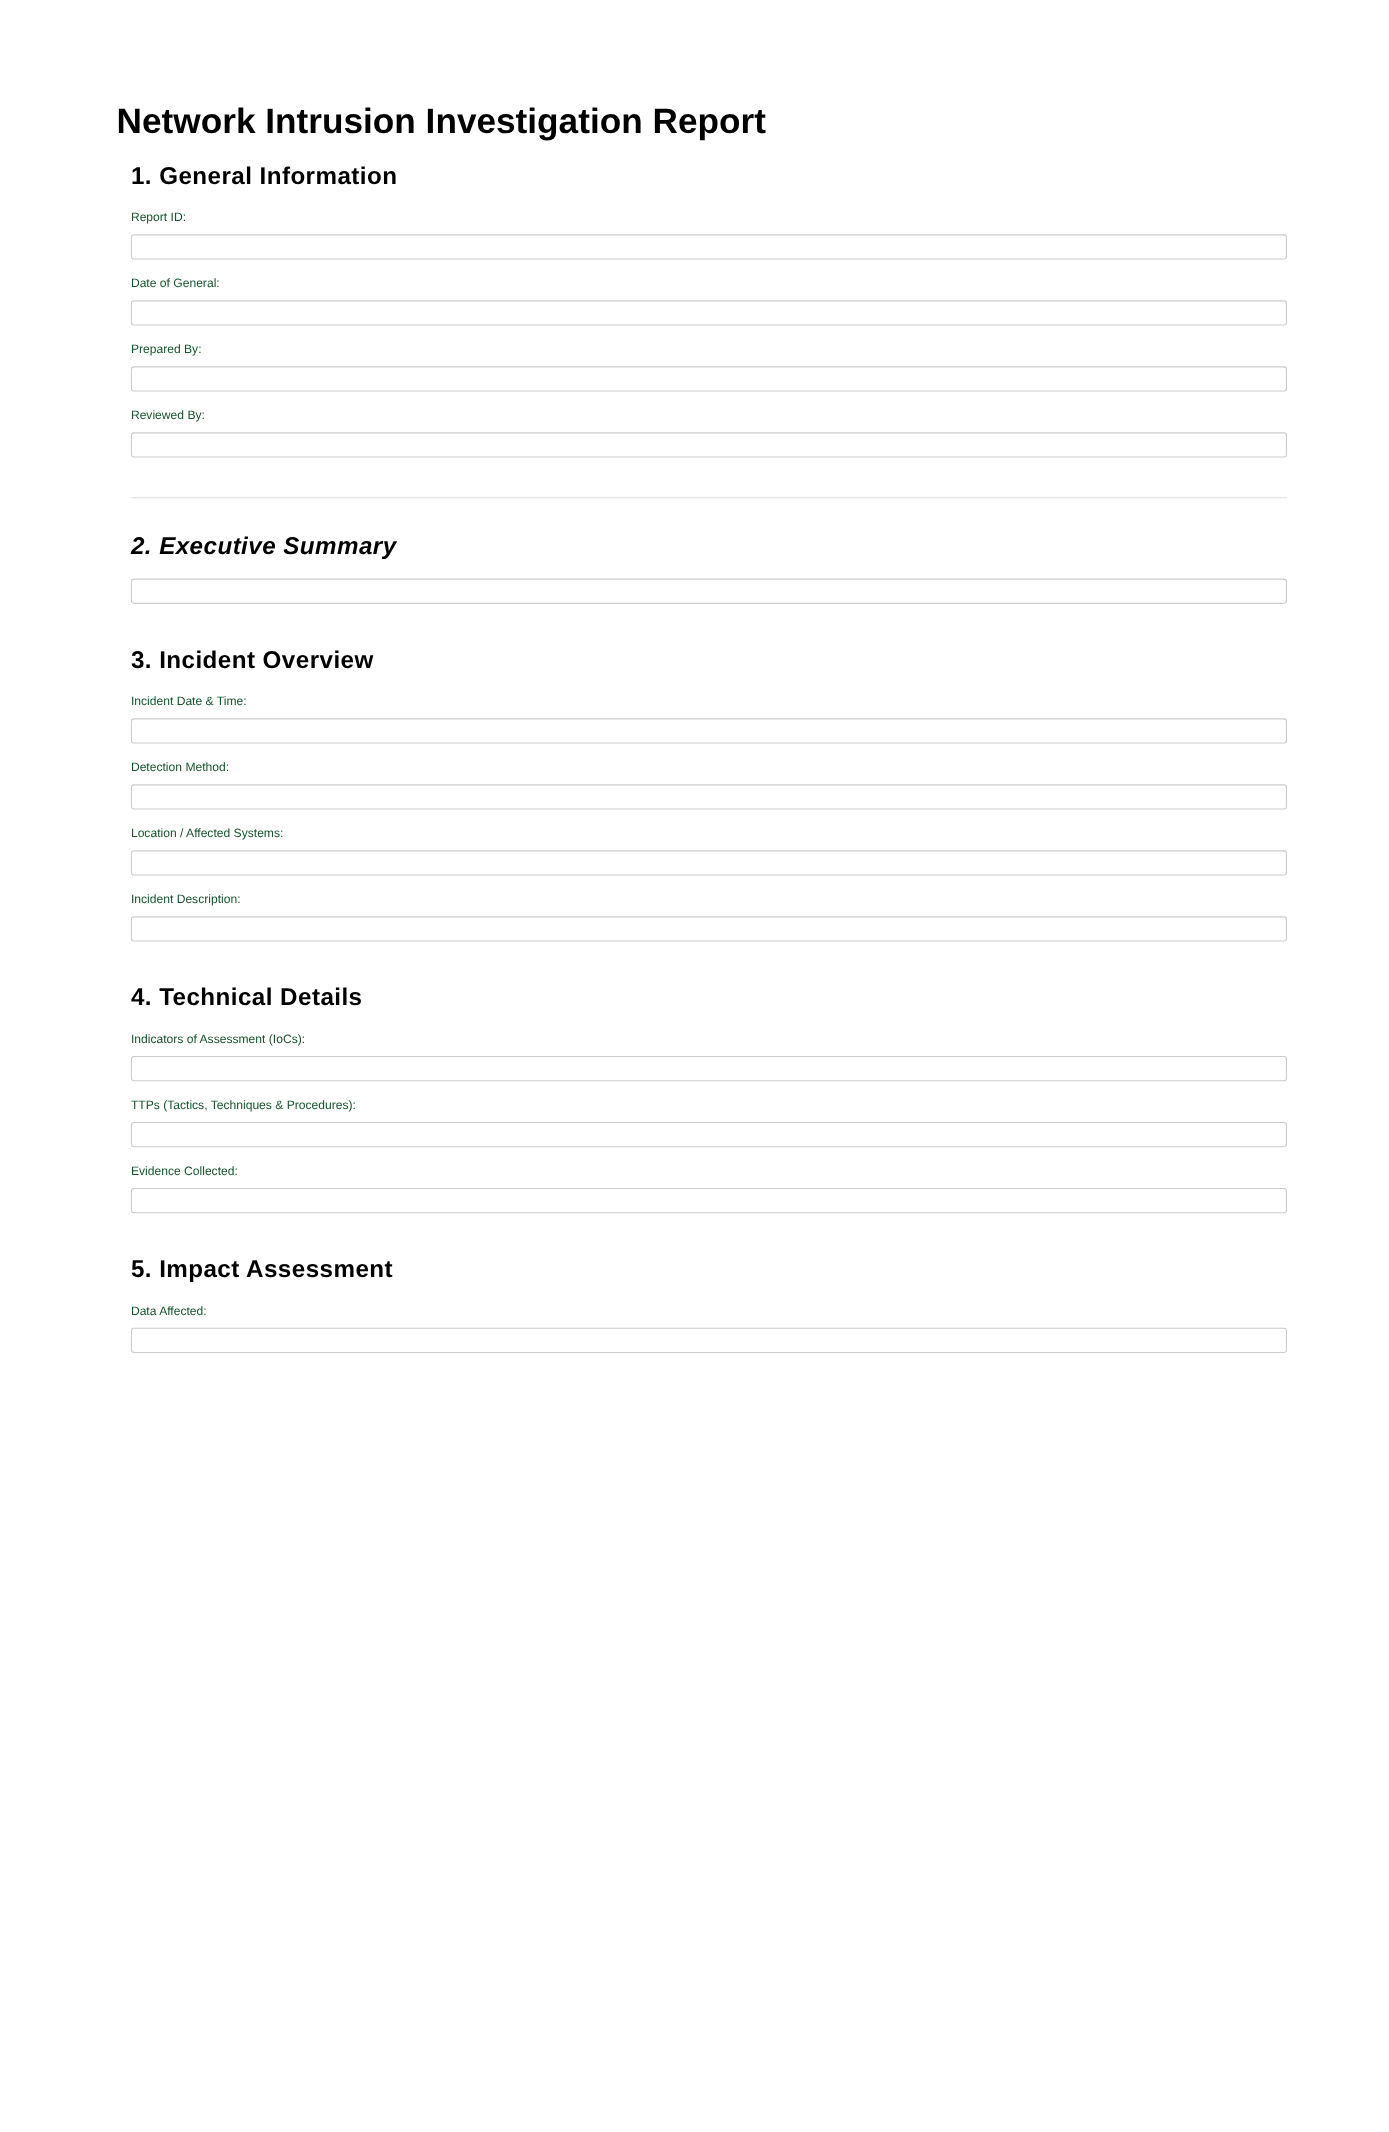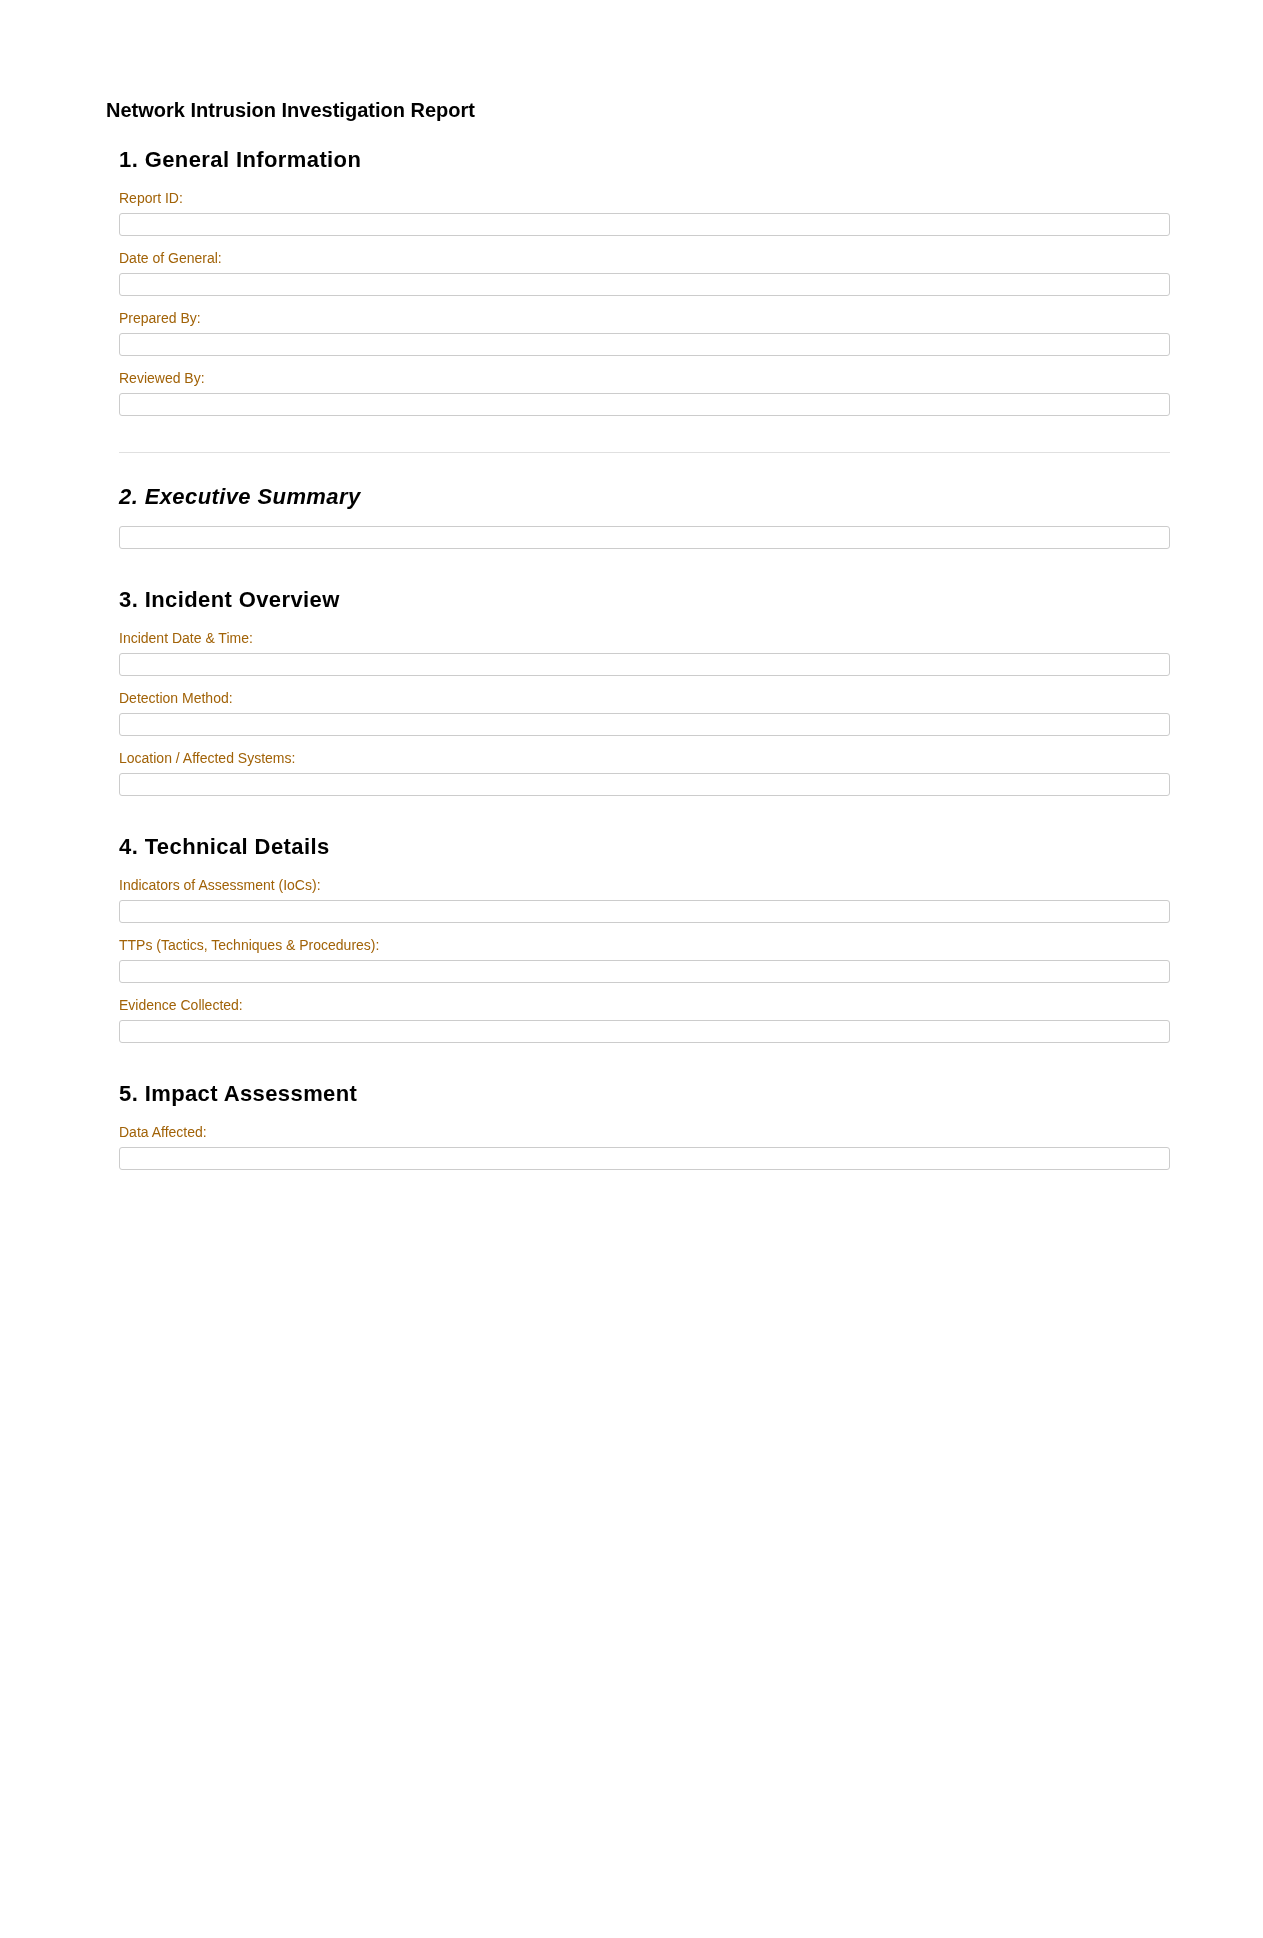--- a/index.html
+++ b/index.html
@@ -1,27 +1,27 @@
 <!DOCTYPE html>
 <html><head>
 <meta charset="utf-8">
 <style>
   html, body { margin: 0; padding: 0; background: #ffffff; }
   body { width: 1263px; height: 1938px; position: relative; overflow: hidden;
          font-family: "Liberation Sans", sans-serif; color: #000; }
   .page { position: absolute; left: 106px; top: 0; width: 1051px; }
-  h1.title { position: absolute; left: 0; top: 94px; margin: 0; font-size: 20px;
+  h1.title { position: absolute; left: 0; top: 94px; margin: 0; font-size: 32px;
              line-height: 32px; font-weight: bold; white-space: nowrap; }
   .flow { position: absolute; left: 0; top: 147px; width: 1051px; margin-left: 13px; }
   h2.sec { margin: 38px 0 16px 0; font-size: 22px; line-height: 26px; font-weight: bold;
            letter-spacing: 0.4px; white-space: nowrap; }
   .section:first-child h2.sec { margin-top: 0; }
   .field { display: block; }
-  .field label { display: block; font-size: 14px; line-height: 18px; height: 18px;
-                 margin: 0 0 6px 0; color: #a16207; white-space: nowrap; }
+  .field label { display: block; font-size: 11px; line-height: 18px; height: 18px;
+                 margin: 0 0 6px 0; color: #14532d; white-space: nowrap; }
   .field input { display: block; box-sizing: border-box; width: 1051px; height: 23px;
                  margin: 0 0 13px 0; padding: 2px 6px; border: 1px solid #cccccc;
                  border-radius: 3px; background: #fff; font-family: "Liberation Sans", sans-serif;
                  font-size: 14px; outline: none; }
   .field:last-child input { margin-bottom: 0; }
   .section-exec .field input { margin-top: 1px; }
   hr.divider { border: none; border-top: 1px solid #e0e0e0; margin: 36px 0 0 0; height: 0; }
   .section-after-hr h2.sec { margin-top: 31px; font-style: italic; }
 </style>
 </head>
@@ -67,20 +67,24 @@
         <input type="text" value="" style="">
       </div>
       <div class="field">
         <label>Detection Method:</label>
         <input type="text" value="" style="">
       </div>
       <div class="field">
         <label>Location / Affected Systems:</label>
         <input type="text" value="" style="">
       </div>
+      <div class="field">
+        <label>Incident Description:</label>
+        <input type="text" value="" style="">
+      </div>
     </div>
 
     <div class="section">
       <h2 class="sec">4. Technical Details</h2>
       <div class="field">
         <label>Indicators of Assessment (IoCs):</label>
         <input type="text" value="" style="">
       </div>
       <div class="field">
         <label>TTPs (Tactics, Techniques &amp; Procedures):</label>

